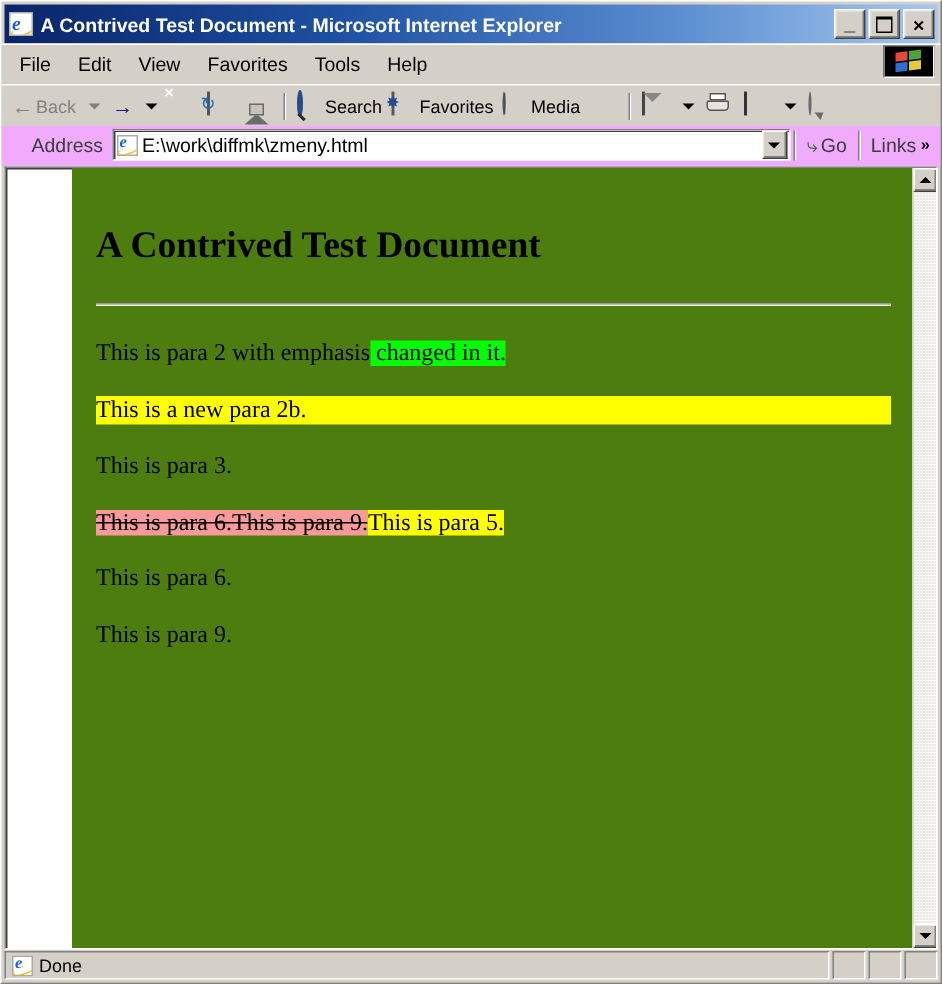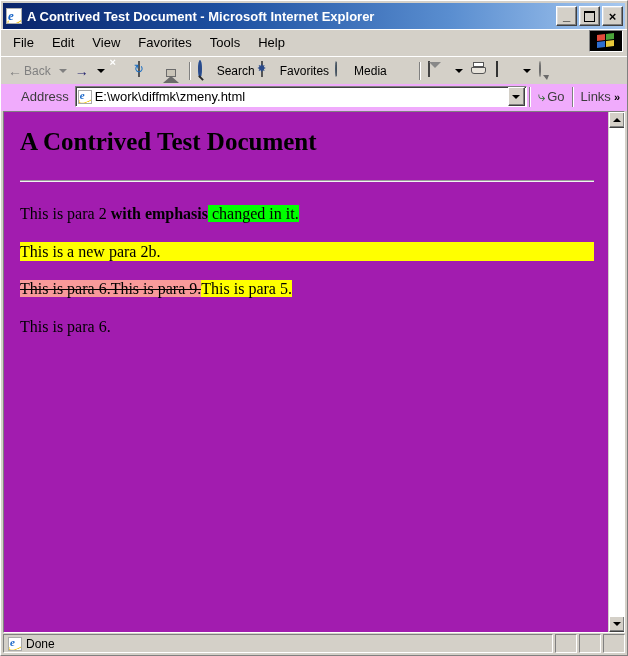--- a/index.html
+++ b/index.html
@@ -430,27 +430,28 @@
     border-right-color: #ffffff;
     border-bottom-color: #ffffff;
     box-shadow: inset 1px 1px 0 #404040;
     display: flex;
     box-sizing: border-box;
     overflow: hidden;
     position: relative;
   }
   .doc {
     flex: 1 1 auto;
-    background: #a21caf;
-    padding: 2px 14px 0 16px;
+    background: #4d7c0f;
+    padding: 24px 14px 0 16px;
     overflow: hidden;
     font-family: "Liberation Serif", serif;
     font-size: 16px;
     color: #000000;
     box-sizing: border-box;
+    margin-left: 44px;
   }
   .doc h1 {
     font-size: 25px;
     font-weight: bold;
     margin: 14px 0 24px 0;
     font-family: "Liberation Serif", serif;
     letter-spacing: 0px;
   }
   .doc hr {
     border: none;
@@ -464,21 +465,21 @@
     line-height: 1.22;
   }
   .del {
     background: #f89a9a;
     text-decoration: line-through;
   }
   .ins-green { background: #00ff00; }
   .ins-yellow { background: #ffff00; }
   .blk-yellow { background: #ffff00; display: block; }
   .blk-green  { background: #00ff00; display: block; }
-  .bold { font-weight: bold; }
+  .bold { font-weight: normal; }
 
   
   .vscroll {
     flex: 0 0 16px;
     width: 16px;
     background-color: #d4d0c8;
     background-image:
       repeating-linear-gradient(45deg, #ffffff 0 1px, transparent 1px 2px),
       repeating-linear-gradient(-45deg, #ffffff 0 1px, transparent 1px 2px);
     background-size: 2px 2px;
@@ -717,31 +718,37 @@
 
 
       <p>
         <span>This is para 2 </span><span class="bold">with emphasis</span><span class="ins-green"> changed in it.</span>
       </p>
 
       <p class="blk-yellow">
         <span>This is a new para 2b.</span>
       </p>
 
+      <p>
+        <span>This is para 3.</span>
+      </p>
 
 
 
       <p>
         <span class="del">This is para 6.This is para 9.</span><span class="ins-yellow">This is para 5.</span>
       </p>
 
       <p>
         <span>This is para 6.</span>
       </p>
 
+      <p>
+        <span>This is para 9.</span>
+      </p>
     </div>
 
     <div class="vscroll">
       <div class="sb-btn up">
         <i></i>
       </div>
       <div class="sb-btn down">
         <i></i>
       </div>
     </div>

